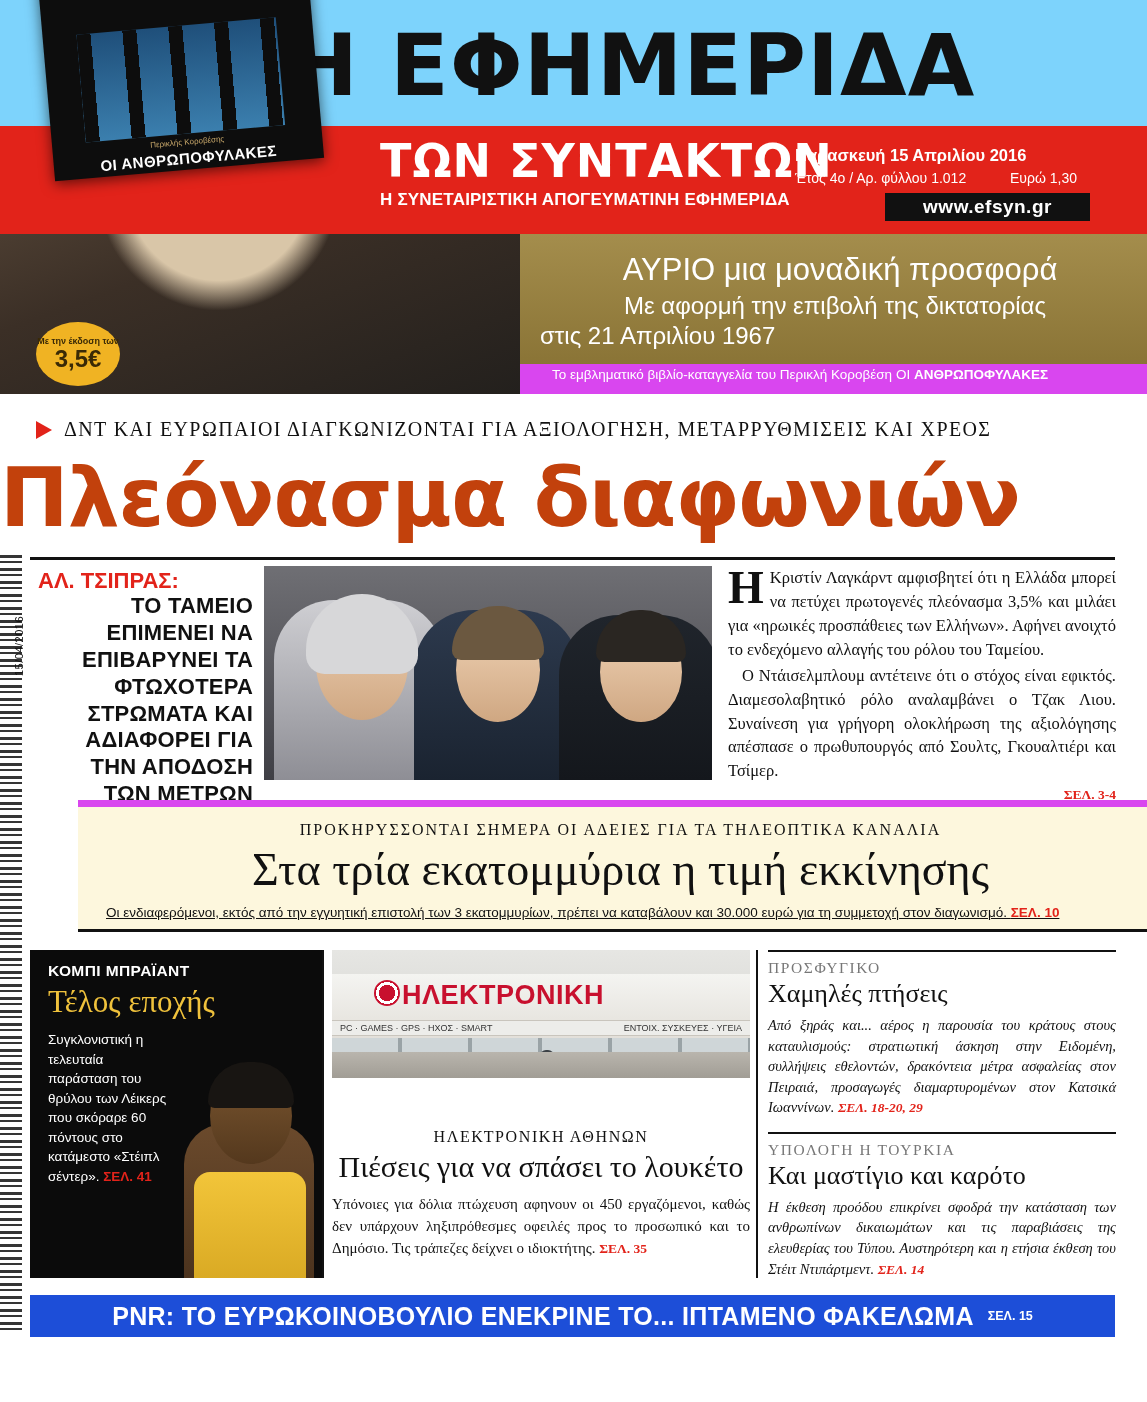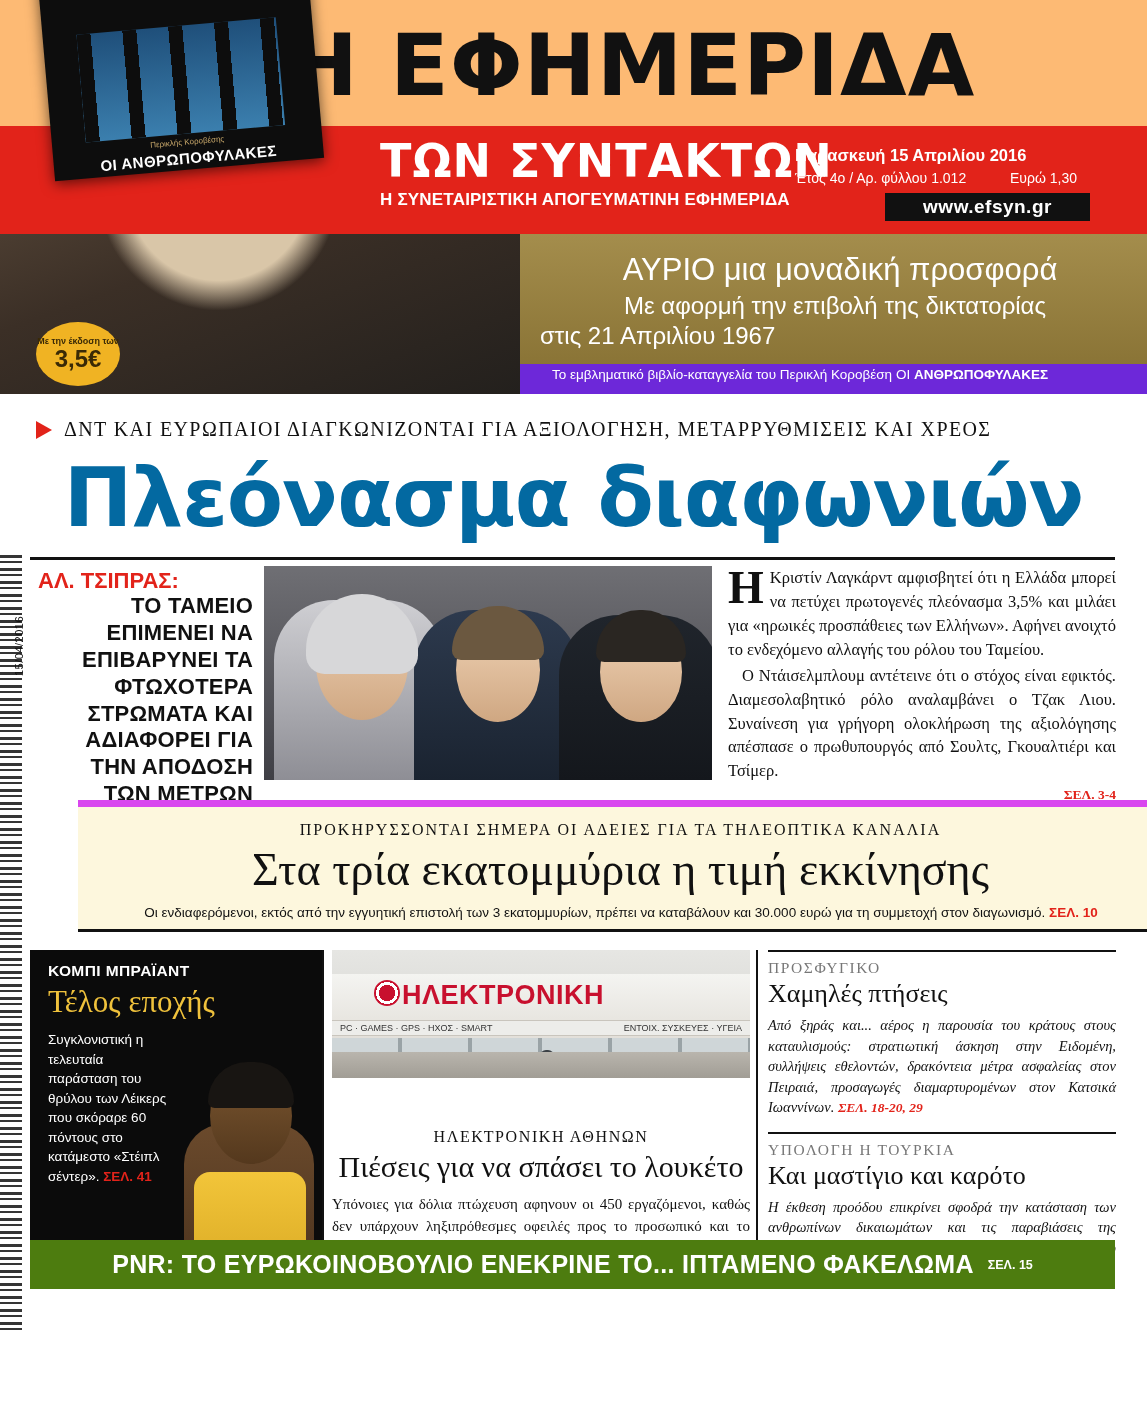--- a/index.html
+++ b/index.html
@@ -32,21 +32,21 @@
     transform: rotate(-90deg);
     font-size: 11px;
     letter-spacing: .5px;
     color: #111;
     text-align: center;
   }
 
   
   .masthead {
     position: absolute; left: 0; top: 0; width: 1147px; height: 135px;
-    background: #fdba74;
+    background: #7dd3fc;
   }
   .masthead-arrows {
     position: absolute; left: 150px; top: 44px; width: 140px; height: 60px;
   }
   .arrow {
     position: absolute; width: 0; height: 0;
     border-top: 9px solid transparent;
     border-bottom: 9px solid transparent;
     border-left: 34px solid #e2231a;
   }
@@ -91,21 +91,21 @@
     width: 205px; height: 28px;
     background: #111; color: #fff;
     font-weight: 700; font-size: 19px;
     display: flex; align-items: center; justify-content: center;
     letter-spacing: .5px;
   }
 
   
   .promo {
     position: absolute; left: 0; top: 234px; width: 1147px; height: 160px;
-    background: #6d28d9;
+    background: #d946ef;
     overflow: hidden;
   }
   .promo-photo {
     position: absolute; left: 0; top: -210px; width: 520px; height: 370px;
     background:
       radial-gradient(circle at 42% 45%, #d9c6a8 0 90px, rgba(0,0,0,0) 120px),
       linear-gradient(160deg, #6d5a47 0%, #3b2f26 55%, #23201d 100%);
   }
   .promo-gold {
     position: absolute; left: 520px; top: 0; width: 627px; height: 130px;
@@ -175,25 +175,24 @@
     border-top: 9px solid transparent;
     border-bottom: 9px solid transparent;
     border-left: 16px solid #e2231a;
   }
   .kicker-text {
     font-family: "Liberation Serif", serif;
     font-size: 20px; letter-spacing: 1.4px; color: #111;
   }
   .mainhead {
     position: absolute; left: 0; top: 450px; width: 1147px;
-    text-align: center;
     font-family: "DejaVu Sans", sans-serif;
     font-weight: 700;
     font-size: 82px;
-    color: #0369a1;
+    color: #c2410c;
     letter-spacing: -1px;
   }
   .rule-top {
     position: absolute; left: 30px; top: 557px; width: 1085px; height: 3px; background: #111;
   }
 
   
   .lead-left {
     position: absolute; left: 38px; top: 568px; width: 215px;
   }
@@ -266,21 +265,21 @@
     text-align: center; font-family: "Liberation Serif", serif;
     font-size: 16px; letter-spacing: 2px; color: #111;
   }
   .tv-head {
     position: absolute; left: 0; top: 36px; width: 100%;
     text-align: center; font-family: "Liberation Serif", serif;
     font-size: 46px; color: #111;
   }
   .tv-sub {
     position: absolute; left: 28px; top: 98px; width: 1030px;
-    text-align: center; font-size: 13.5px; color: #111;
+    text-align: left; font-size: 13.5px; color: #111; text-decoration: underline;
   }
 
   
   .kobe {
     position: absolute; left: 30px; top: 950px; width: 292px; height: 328px;
     background: #0b0b0b; overflow: hidden;
   }
   .kobe-k {
     position: absolute; left: 18px; top: 12px;
     color: #fff; font-size: 15.5px; font-weight: 700; letter-spacing: .4px;
@@ -389,22 +388,22 @@
   }
   .vline {
     position: absolute; left: 756px; top: 950px; width: 2px; height: 328px; background: #111;
   }
   .vline2 {
     position: absolute; left: 322px; top: 950px; width: 2px; height: 328px; background: #111;
   }
 
   
   .pnr {
-    position: absolute; left: 30px; top: 1240px; width: 1085px; height: 49px;
-    background: #4d7c0f; color: #fff;
+    position: absolute; left: 30px; top: 1295px; width: 1085px; height: 42px;
+    background: #1d4ed8; color: #fff;
     display: flex; align-items: center; justify-content: center;
   }
   .pnr-text {
     font-weight: 700; font-size: 25px; letter-spacing: .3px;
   }
   .pnr-sel { font-size: 12.5px; font-weight: 700; margin-left: 14px; }
 </style>
 </head>
 <body>
 

